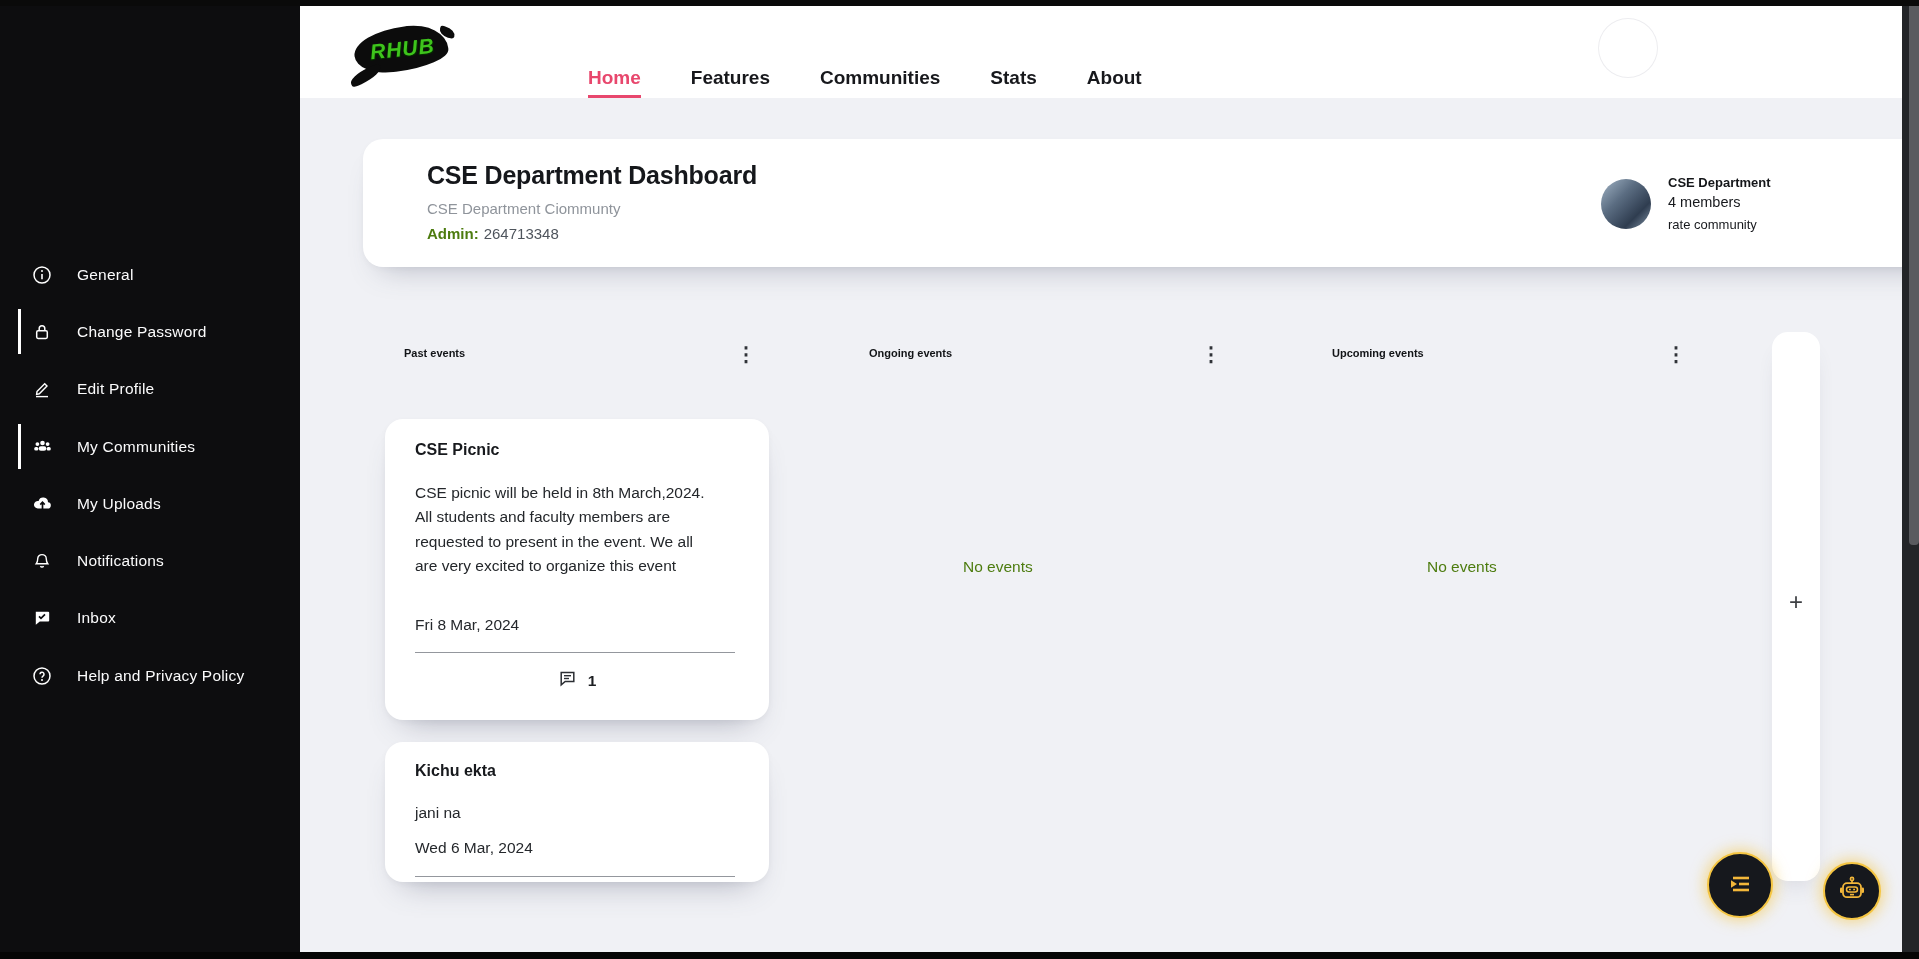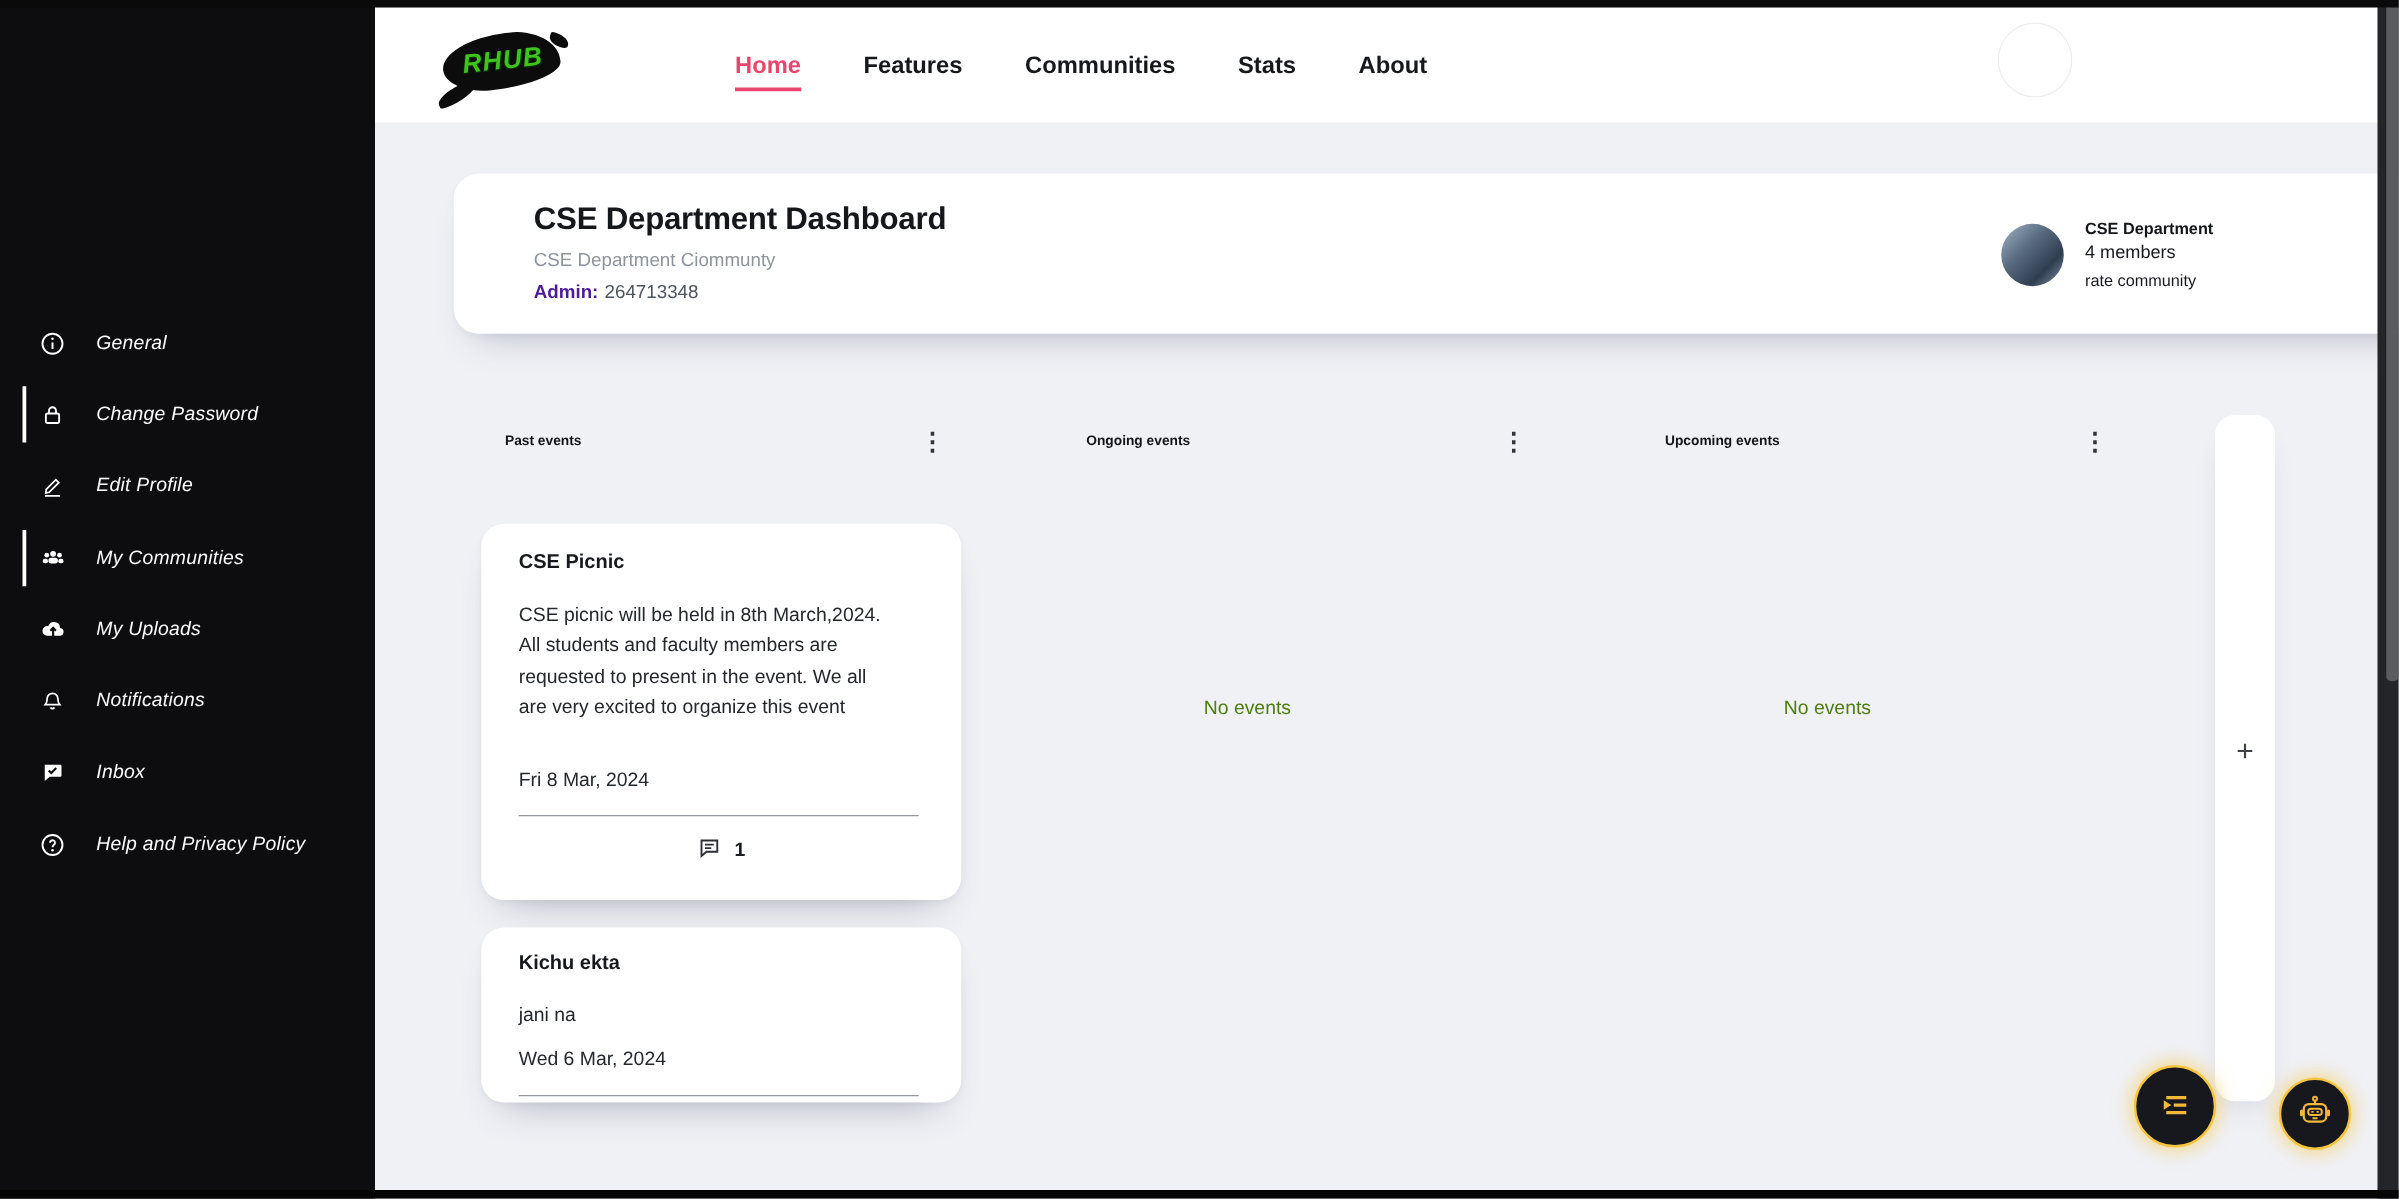--- a/index.html
+++ b/index.html
@@ -11,58 +11,58 @@
     color:#17181c;
   }
   
   .top-strip  { position:absolute; top:0; left:0; width:100%; height:6px; background:#0a0a0a; z-index:60; }
   .bottom-strip{ position:absolute; bottom:0; left:0; width:100%; height:7px; background:#050505; z-index:60; }
   .scroll-track{ position:absolute; top:0; right:0; width:17px; height:100%; background:#232528; z-index:55; }
   .scroll-thumb{ position:absolute; top:0; right:0; width:10px; height:545px; background:#5a5b5f; border-radius:0 0 4px 4px; }
 
   
   .sidebar { position:absolute; left:0; top:0; width:300px; height:959px; background:#0d0d0f; z-index:20; }
-  .sb-nav { margin-top:246px;font-style:italic; }
+  .sb-nav { margin-top:246px; }
   .sb-item { position:relative; height:57.3px; display:flex; align-items:center; padding-left:31px; cursor:pointer; }
   .sb-item .sb-ic { width:22px; height:22px; display:flex; align-items:center; justify-content:center; flex:0 0 22px; }
   .sb-item .sb-label { margin-left:24px; font-size:15.5px; font-weight:500; color:#fbfbfc; letter-spacing:.2px; }
   .sb-item.active::before { content:""; position:absolute; left:18px; top:6px; width:3px; height:45px; background:#ffffff; }
   .sb-ic svg { display:block; }
 
   
   .navbar { position:absolute; left:300px; top:6px; width:1602px; height:92px; background:#ffffff; z-index:15; }
   .logo { position:absolute; left:52px; top:15px; width:100px; height:58px; cursor:pointer; }
   .logo-blob { position:absolute; left:2px; top:6px; width:94px; height:44px; background:#0c0c0c;
     border-radius:58% 42% 60% 40% / 55% 62% 38% 48%; transform:rotate(-7deg); }
   .logo-blob::before { content:""; position:absolute; right:-9px; top:6px; width:16px; height:10px; background:#0c0c0c;
     transform:rotate(24deg); border-radius:20% 80% 30% 70%; }
   .logo-blob::after { content:""; position:absolute; left:-8px; bottom:-6px; width:34px; height:12px; background:#0c0c0c;
     transform:rotate(-18deg); border-radius:70% 30% 80% 20%; }
   .logo-text { position:absolute; left:18px; top:16px; font-size:21px; font-weight:bold; font-style:italic;
     color:#3ec41c; letter-spacing:1px; transform:rotate(-6deg);
     text-shadow:1px 1px 0 #052b00, -1px 1px 0 #052b00; }
-  .nav-links { position:absolute; left:288px; top:0; height:92px; display:flex; align-items:flex-start; gap:50px;margin-top:36px; }
+  .nav-links { position:absolute; left:288px; top:0; height:92px; display:flex; align-items:flex-end; gap:50px; }
   .nav-link { font-size:19px; font-weight:bold; color:#17181c; cursor:pointer; padding-bottom:6px; border-bottom:3px solid transparent; }
   .nav-link.active { color:#e8476d; border-bottom-color:#e8476d; }
   .nav-avatar { position:absolute; left:1298px; top:12px; width:60px; height:60px; border-radius:50%; cursor:pointer;
     background-image:
       radial-gradient(circle at 30% 58%, #46464b 0 7px, rgba(0,0,0,0) 8px),
       radial-gradient(circle at 50% 52%, #66666d 0 8px, rgba(0,0,0,0) 9px),
       radial-gradient(circle at 70% 58%, #3c3c42 0 7px, rgba(0,0,0,0) 8px),
       linear-gradient(180deg,#f1f1f4 0%, #e9e9ee 66%, #c9a popular 0),
       linear-gradient(180deg,#f1f1f4 0%, #e9e9ee 66%, #c9a98c 66%, #b5917a 100%);
     box-shadow:0 0 0 1px #ededf0 inset; }
 
   
   .header-card { position:absolute; left:363px; top:139px; width:1697px; height:128px; background:#ffffff;
     border-radius:20px; box-shadow:0 18px 30px -18px rgba(80,85,110,.38), 0 2px 6px rgba(0,0,0,.03); z-index:5; }
   .hc-title { position:absolute; left:64px; top:22px; font-size:25px; font-weight:bold; color:#15171b; letter-spacing:-.2px; }
   .hc-sub   { position:absolute; left:64px; top:61px; font-size:15px; color:#8f949b; }
   .hc-admin { position:absolute; left:64px; top:86px; font-size:15px; }
-  .hc-admin .lbl { font-weight:bold; color:#4c1d95; }
+  .hc-admin .lbl { font-weight:bold; color:#4d7c0f; }
   .hc-admin .val { color:#4e545c; margin-left:5px; }
   .hc-right { position:absolute; left:1238px; top:34px; display:flex; }
   .hc-avatar { width:50px; height:50px; border-radius:50%; flex:0 0 50px; margin-top:6px;
     background:linear-gradient(135deg,#a3b5c6 0%, #5b6d82 38%, #2f3d50 72%, #8496a9 100%); }
   .hc-meta { margin-left:17px; padding-top:2px; }
   .hc-name { font-size:13px; font-weight:bold; color:#141619; }
   .hc-members { font-size:14.5px; color:#17191d; margin-top:4px; }
   .hc-rate { font-size:13px; color:#17191d; margin-top:7px; cursor:pointer; }
 
   

